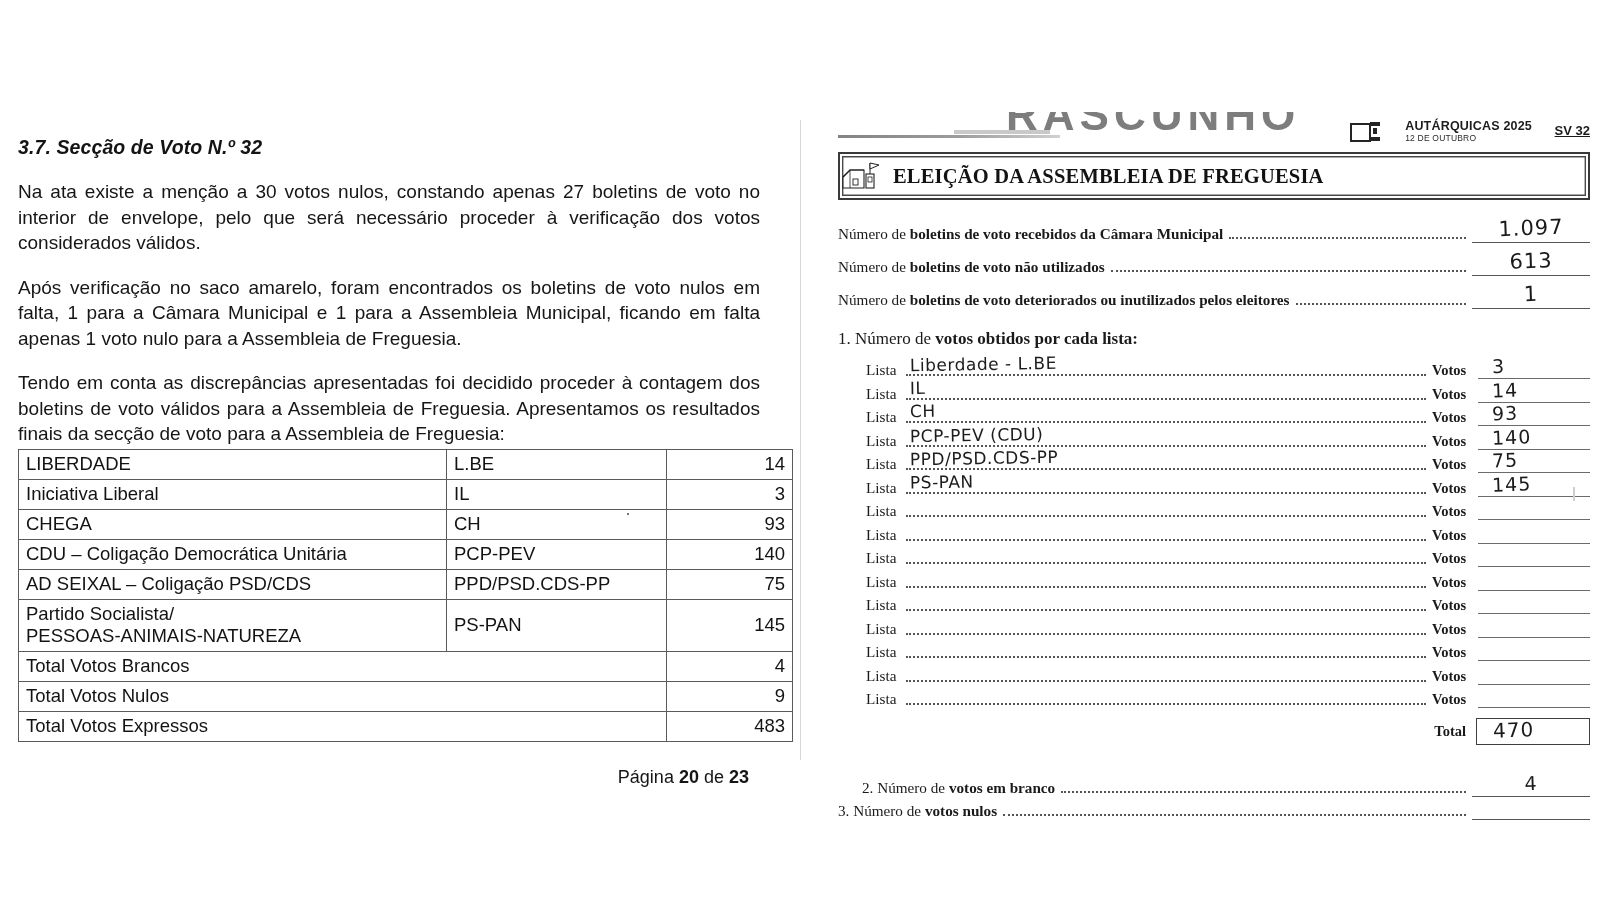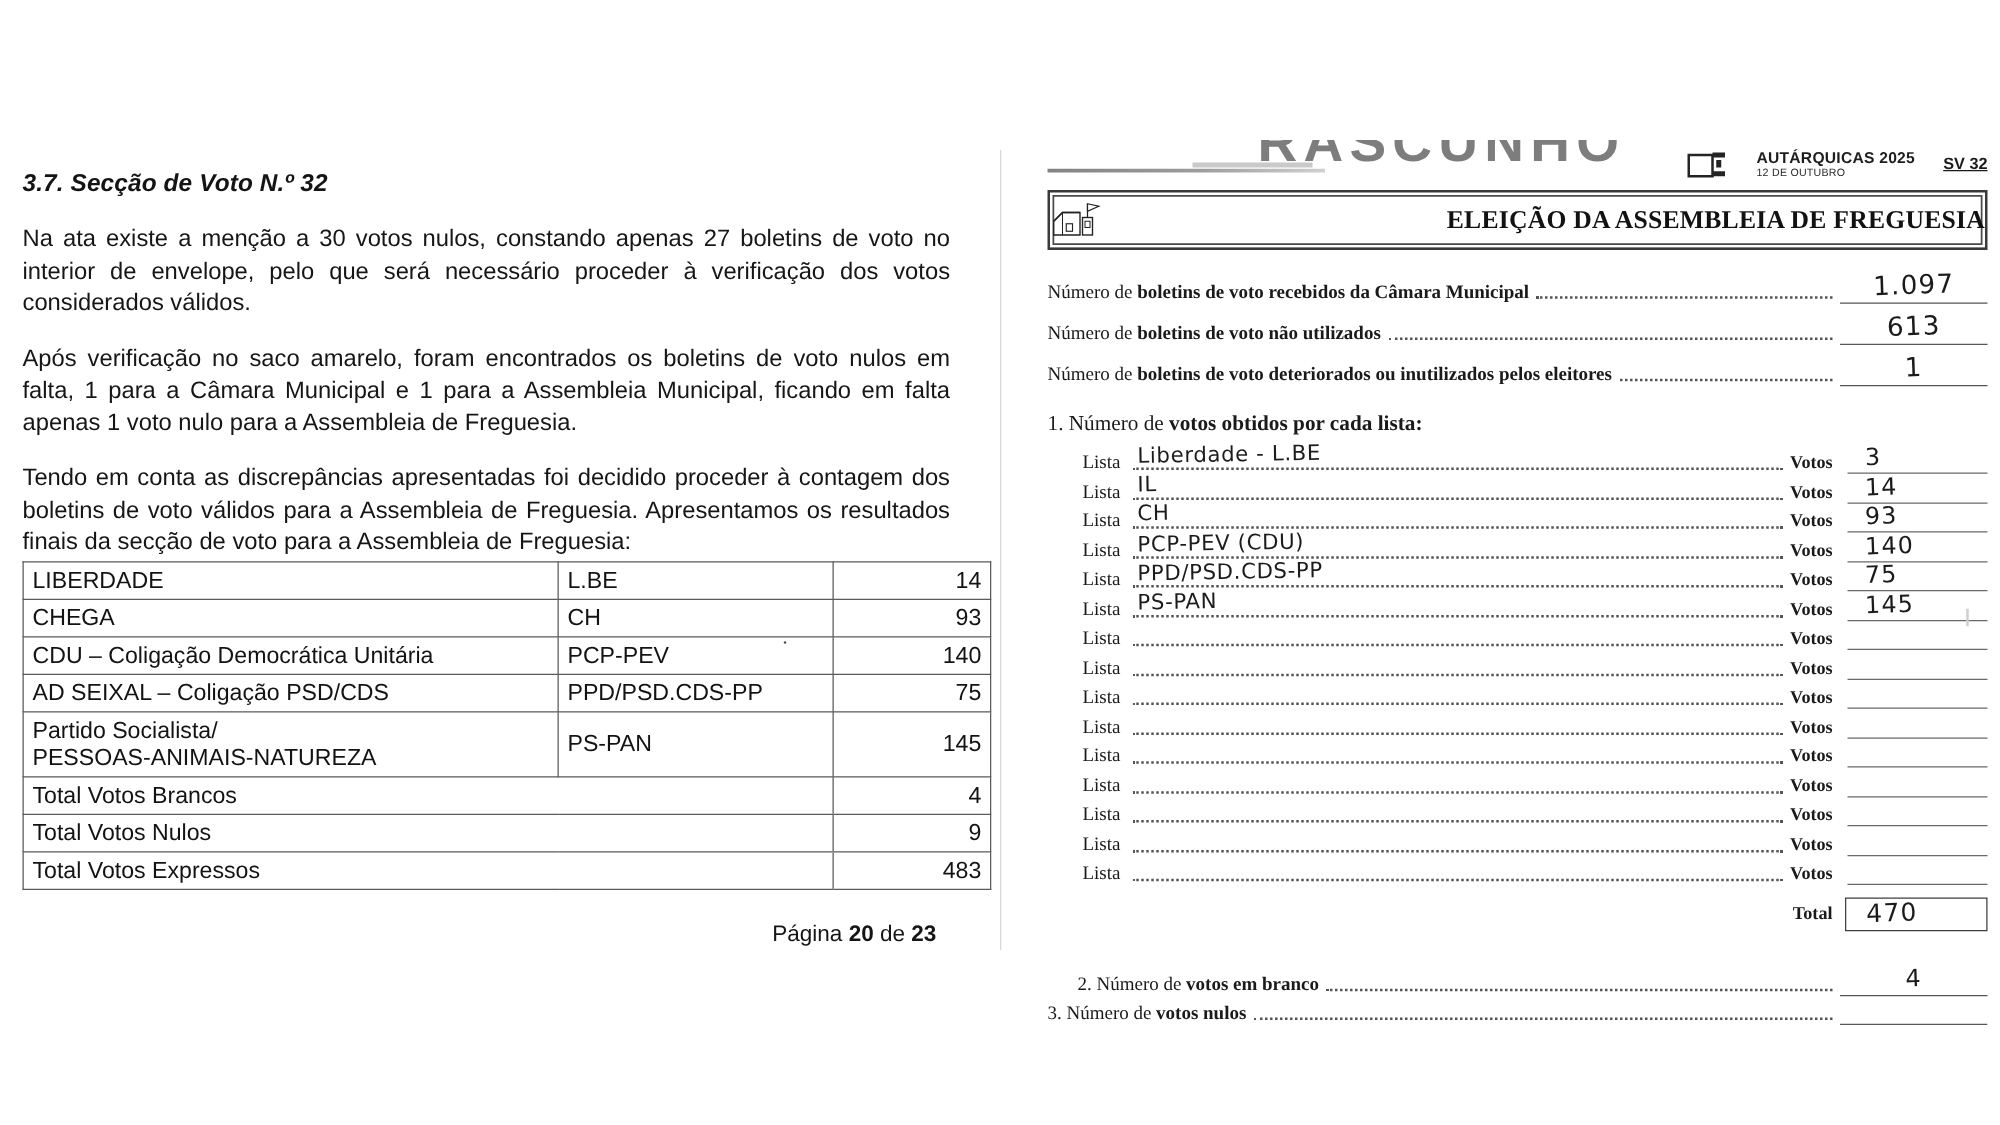--- a/index.html
+++ b/index.html
@@ -110,21 +110,21 @@
   .brand-text .l2{font-size:8.5px;letter-spacing:.2px;color:#2a2a2a;margin-top:1px;}
   .sv-code{
     position:absolute;right:0;top:11px;
     font-family:"Liberation Sans", sans-serif;
     font-size:13px;font-weight:bold;text-decoration:underline;color:#1b1b1b;
   }
 
   .title-box{
     border:2px solid #3a3a3a;
     margin-top:4px;height:44px;
-    display:flex;align-items:center;justify-content:space-between;gap:11px;
+    display:flex;align-items:center;justify-content:flex-start;gap:11px;
     box-shadow:inset 0 0 0 2px #ffffff, inset 0 0 0 3.4px #4a4a4a;
   }
   .house-icon{width:42px;height:30px;display:block;}
   .title-box .t{
     font-family:"Liberation Serif", serif;
     font-weight:bold;font-size:20.5px;letter-spacing:.2px;color:#121212;
   }
 
   .fields{margin-top:17px;}
   .field-row{
@@ -215,20 +215,25 @@
     <p class="para">Na ata existe a menção a 30 votos nulos, constando apenas 27 boletins de voto no interior de envelope, pelo que será necessário proceder à verificação dos votos considerados válidos.</p>
     <p class="para">Após verificação no saco amarelo, foram encontrados os boletins de voto nulos em falta, 1 para a Câmara Municipal e 1 para a Assembleia Municipal, ficando em falta apenas 1 voto nulo para a Assembleia de Freguesia.</p>
     <p class="para">Tendo em conta as discrepâncias apresentadas foi decidido proceder à contagem dos boletins de voto válidos para a Assembleia de Freguesia. Apresentamos os resultados finais da secção de voto para a Assembleia de Freguesia:</p>
 
     <table class="res-table">
       <tbody>
         <tr>
           <td class="c-name">LIBERDADE</td>
           <td class="c-abbr">L.BE</td>
           <td class="c-val">14</td>
+        </tr>
+        <tr>
+          <td class="c-name">Iniciativa Liberal</td>
+          <td class="c-abbr">IL</td>
+          <td class="c-val">3</td>
         </tr>
         <tr>
           <td class="c-name">CHEGA</td>
           <td class="c-abbr">CH</td>
           <td class="c-val">93</td>
         </tr>
         <tr>
           <td class="c-name">CDU – Coligação Democrática Unitária</td>
           <td class="c-abbr">PCP-PEV</td>
           <td class="c-val">140</td>

